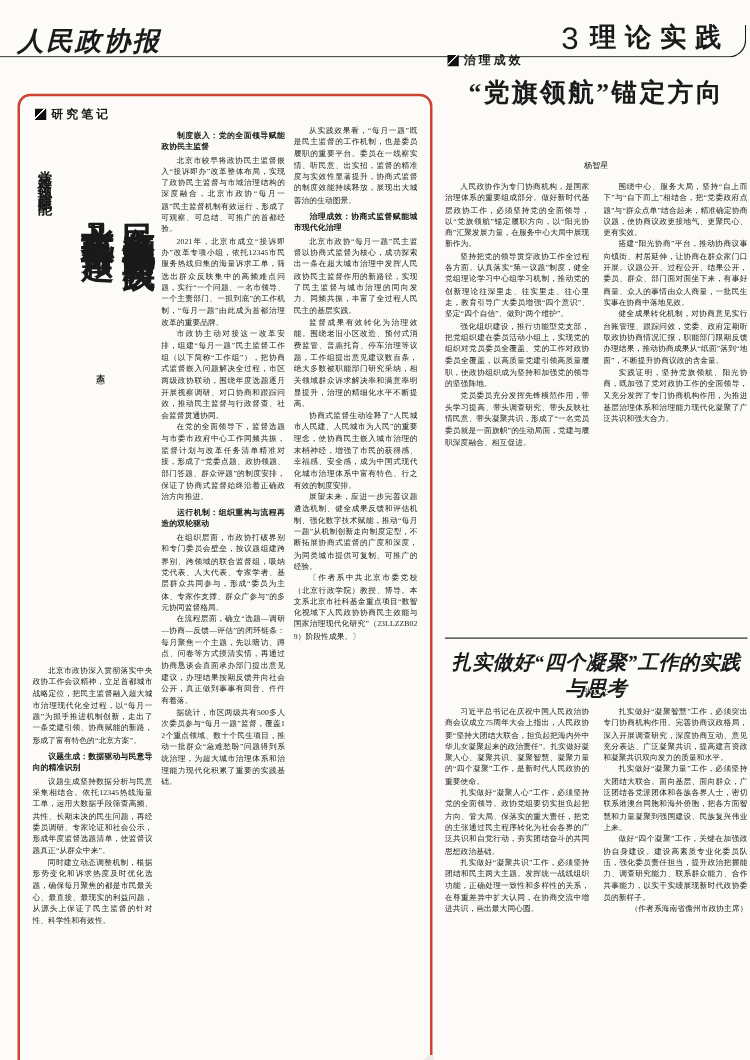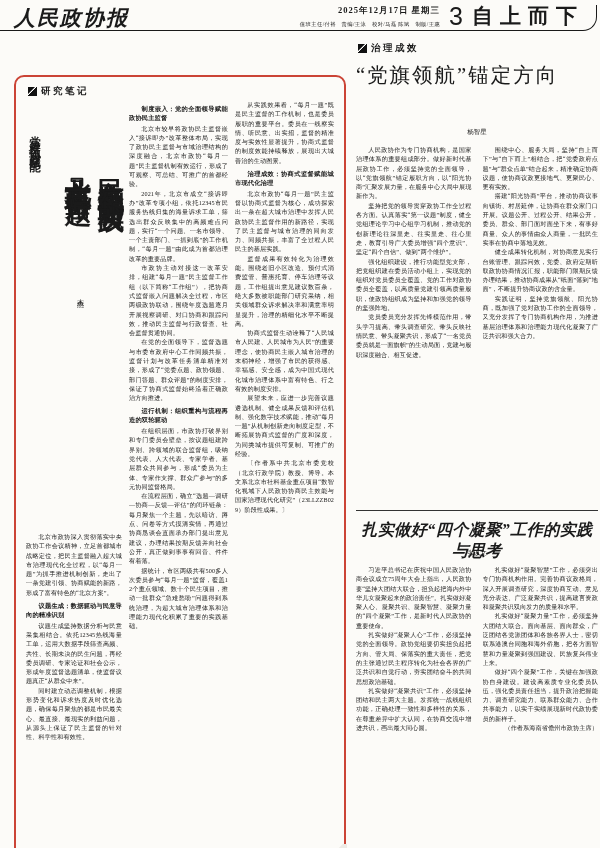--- a/index.html
+++ b/index.html
@@ -6,21 +6,21 @@
   html,body { width:600px; height:848px; }
   body {
     position:relative; overflow:hidden;
     background:#e8e6e1;
     font-family:"Liberation Serif","DejaVu Serif",serif;
     color:#1a1a1a;
   }
   .paper { position:absolute; inset:0; background:#fcfbf8; }
 
   
-  .header { position:absolute; top:0; left:0; right:0; height:34px;padding-left:36px; }
+  .header { position:absolute; top:15px; left:0; right:0; height:34px;padding-left:36px; }
   .hdr-rule { position:absolute; top:5px; left:0; right:3px; height:26px;
     border-bottom:1.6px solid #1a1a1a; border-right:1.6px solid #1a1a1a;
     border-bottom-right-radius:14px; }
   .masthead { position:absolute; left:14px; top:4px; font-size:21px; font-weight:bold;
     font-style:italic; letter-spacing:2px; }
   .hdr-right { position:absolute; right:16px; top:3px; display:flex; align-items:flex-start; gap:9px; }
   .hdr-meta { text-align:right; padding-top:2px; }
   .hdr-date { font-size:8.5px; font-weight:bold; letter-spacing:1px; }
   .hdr-credits { font-size:5.3px; margin-top:3.5px; color:#222; letter-spacing:.4px; }
   .hdr-num { font-size:25px; line-height:26px; font-family:"Liberation Sans","DejaVu Sans",sans-serif; }
@@ -62,46 +62,42 @@
     writing-mode:vertical-rl; font-weight:bold;
     font-family:"Liberation Sans","DejaVu Sans",sans-serif; }
   .vtitle .tcol { font-size:26.5px; line-height:33px; letter-spacing:2.5px; }
   .h-byline { position:absolute; right:37px; top:192px; writing-mode:vertical-rl;
     font-size:7px; letter-spacing:2px; }
   .fcol1 .bt { flex:1; }
 
   
   .rightsec { position:absolute; left:356px; top:38px; width:242px; height:800px; }
   .rightsec .tagrow { position:absolute; left:2px; top:4px; }
-  .r1-title { position:absolute; top:22px; left:0; right:0; 
-    font-size:20.5px; line-height:31px; font-weight:normal; letter-spacing:2px; }
+  .r1-title { position:absolute; top:22px; left:0; right:0; text-align:center;
+    font-size:20.5px; line-height:31px; font-weight:bold; letter-spacing:2px; }
   .r1-byline { position:absolute; top:90px; left:0; right:0; text-align:center; font-size:6.5px; }
   .r1-cols { position:absolute; top:108px; left:0; right:0; height:352px; display:flex; gap:11px; }
   .r1-cols .bt, .r2-cols .bt { flex:1; min-width:0; height:100%; }
   .sep-rule { position:absolute; top:472px; left:0; right:0; border-top:1px solid #333; }
   .r2-title { position:absolute; top:482px; left:0; right:0; text-align:center;
     font-size:16px; font-weight:bold; letter-spacing:.5px;font-style:italic; }
   .r2-byline { position:absolute; top:511px; left:0; right:0; text-align:center; font-size:6.5px; }
   .r2-cols { position:absolute; top:528px; left:0; right:0; height:264px; display:flex; gap:11px; }
 </style>
 </head>
 <body>
 
 <div class="paper">
 
   <div class="header">
     <div class="hdr-rule"></div>
     <div class="masthead">人民政协报</div>
     <div class="hdr-right">
-      <div class="hdr-meta">
-        <div class="hdr-date">2025年12月17日  星期三</div>
-        <div class="hdr-credits">值班主任/付裕　责编/王泳　校对/马磊 陈斌　制版/王惠</div>
-      </div>
       <div class="hdr-num">3</div>
-      <div class="hdr-section">自上而下</div>
+      <div class="hdr-section">理论实践</div>
     </div>
   </div>
 
   <div class="feature">
     <div class="tagrow">
       <span class="tagicon"></span>
       <span class="tagtext">研究笔记</span>
     </div>
 
     <div class="feature-cols">

